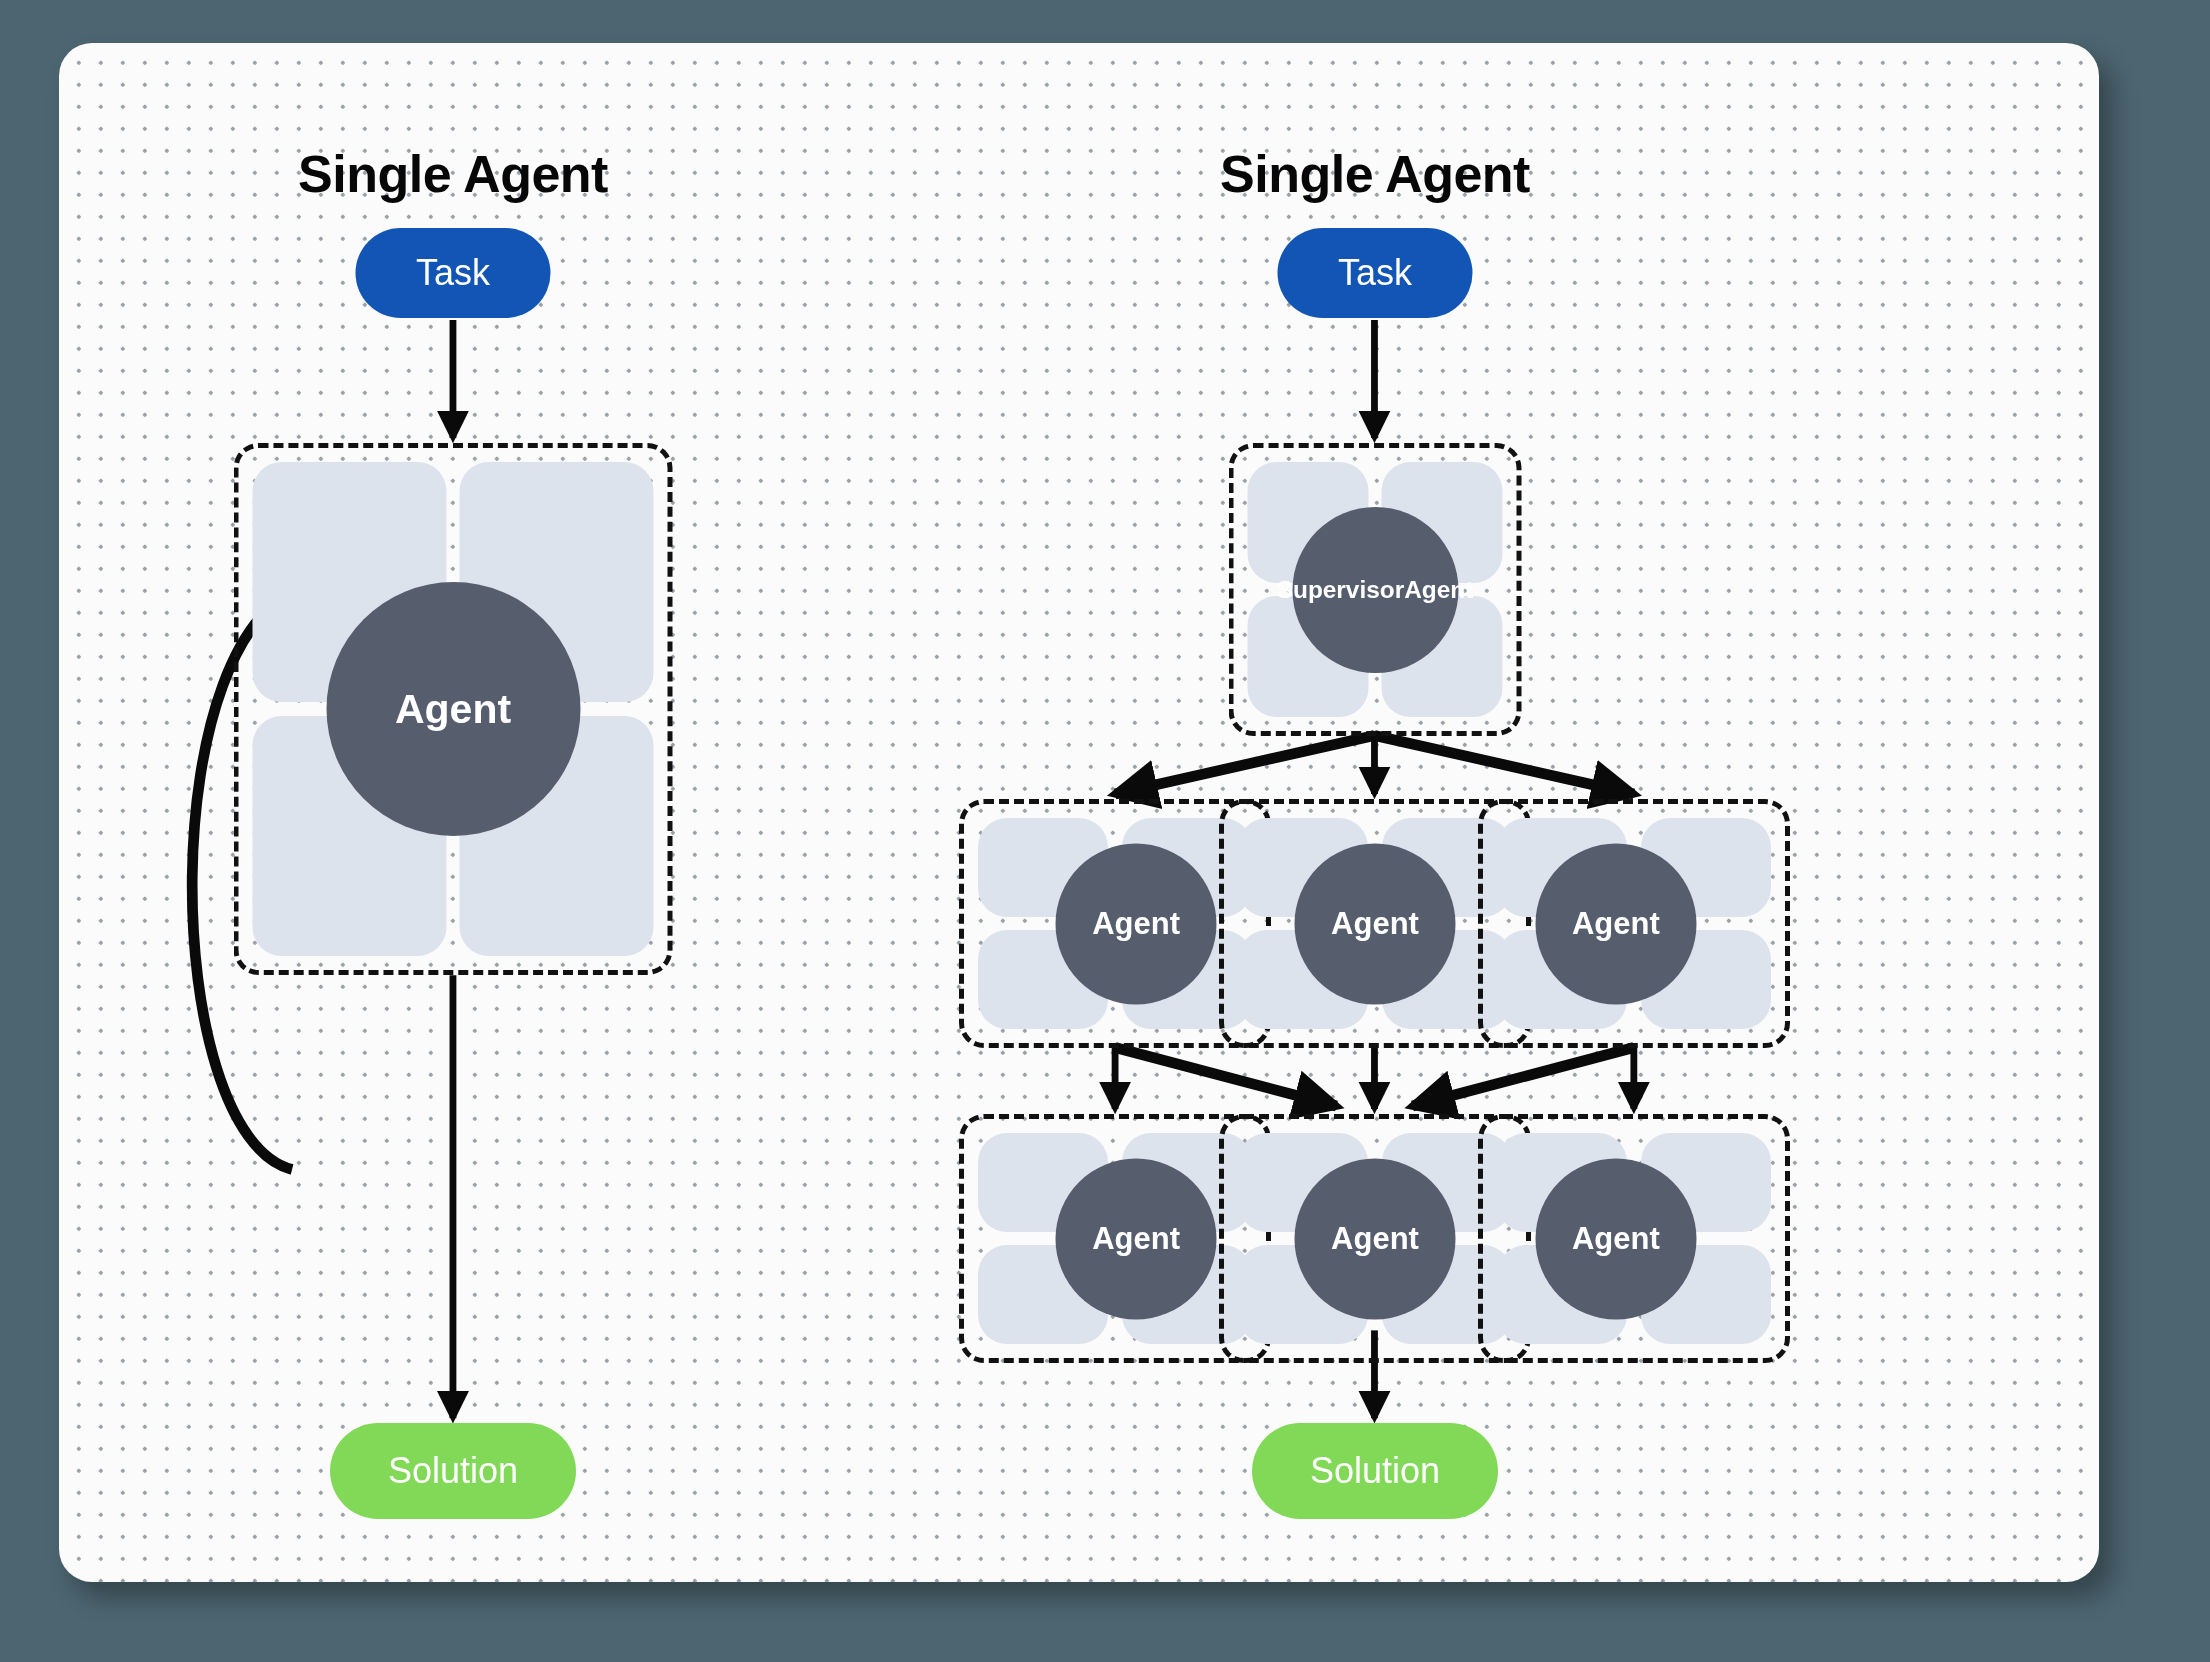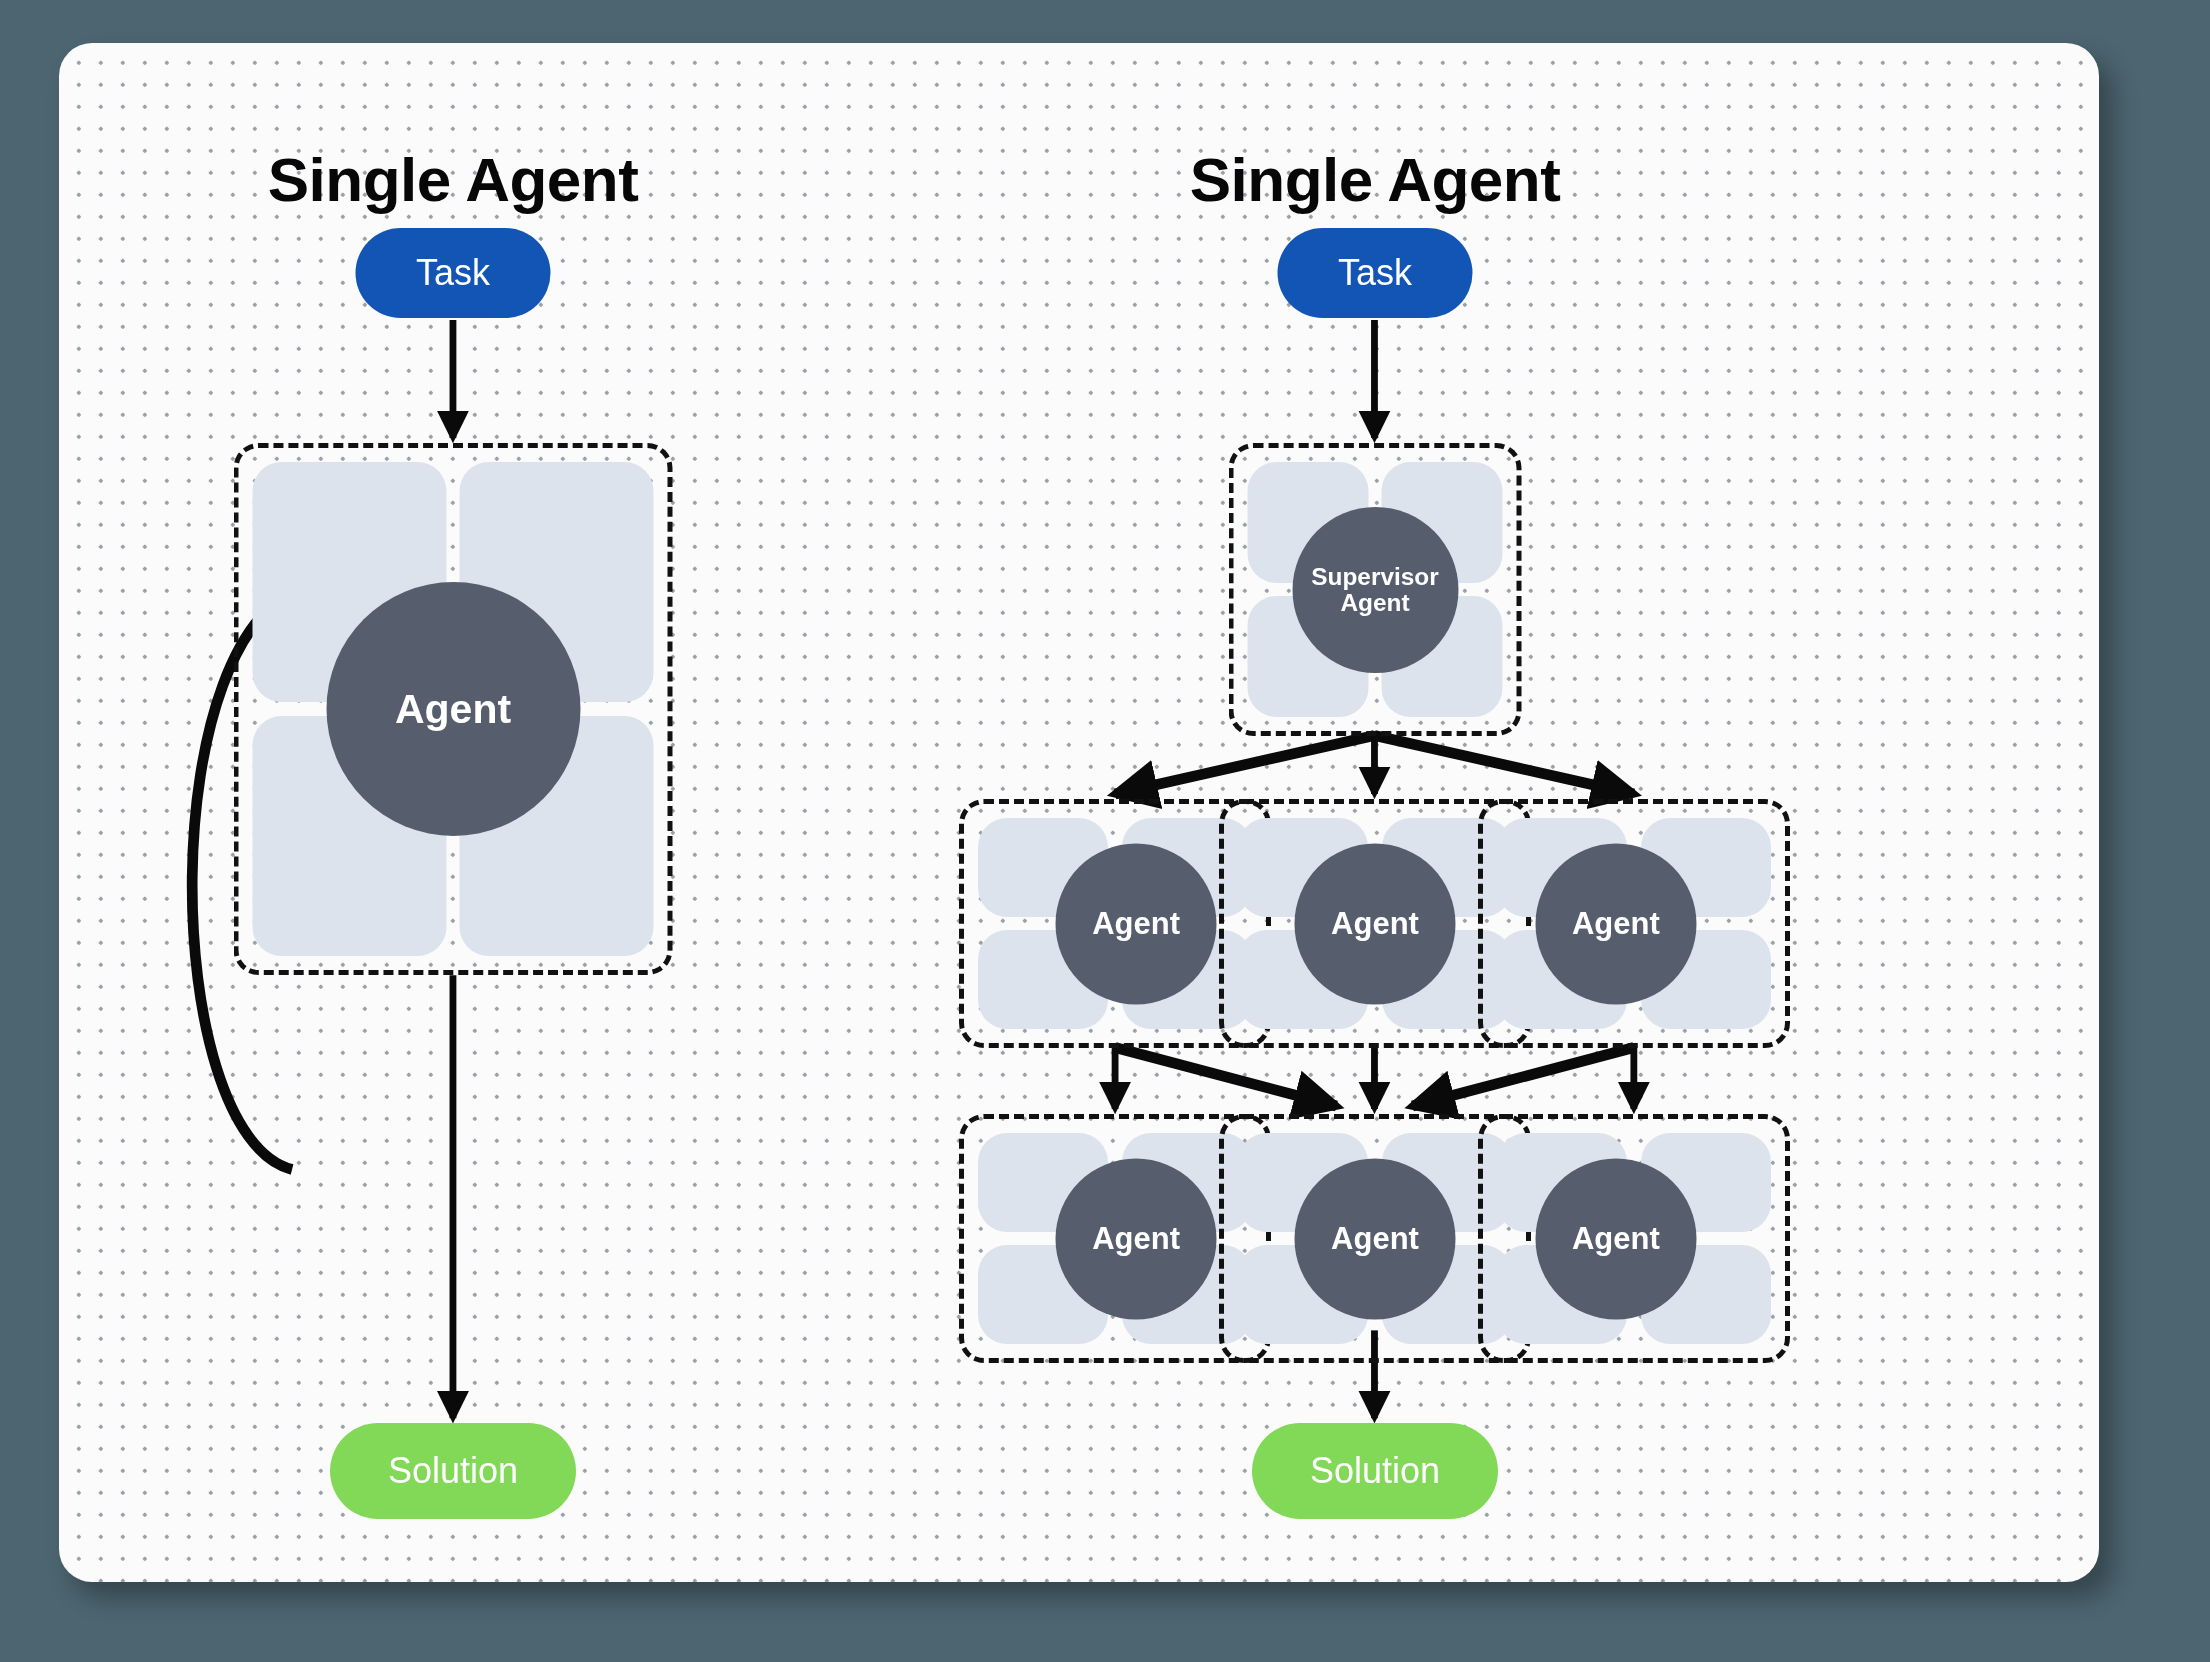--- a/index.html
+++ b/index.html
@@ -35,21 +35,21 @@
     background-position: 8.8px 8.8px;
     border-radius: 33px;
     box-shadow: 13.7px 15.6px 25px rgba(0,0,0,0.30);
     overflow: hidden;
   }
 
   
   .panel-title {
     position: absolute;
     font-weight: bold;
-    font-size: 62px;
+    font-size: 52px;
     color: #070707;
     letter-spacing: -0.5px;
     white-space: nowrap;
     transform: translateX(-50%);
     text-align: right;
   }
 
   
   .pill {
     position: absolute;
@@ -182,21 +182,21 @@
 
     <div class="pill task" style="left:1316px; top:185px; width:195px; height:90px;">Task</div>
 
     <div class="agent" style="left:1316px; top:400px; width:293px; height:293px;">
       <div class="petals">
         <div class="petal"></div>
         <div class="petal"></div>
         <div class="petal"></div>
         <div class="petal"></div>
       </div>
-      <div class="agent-core" style="left:50%; width:166px; height:166px; font-size:24.4px; flex-direction:column;">
+      <div class="agent-core" style="left:50%; width:166px; height:166px; font-size:24.4px; flex-direction:row;">
         <span>Supervisor</span>
         <span>Agent</span>
       </div>
     </div>
 
     <div class="agent" style="left:1056px; top:756px; width:312px; height:249px;">
       <div class="petals">
         <div class="petal"></div>
         <div class="petal"></div>
         <div class="petal"></div>

